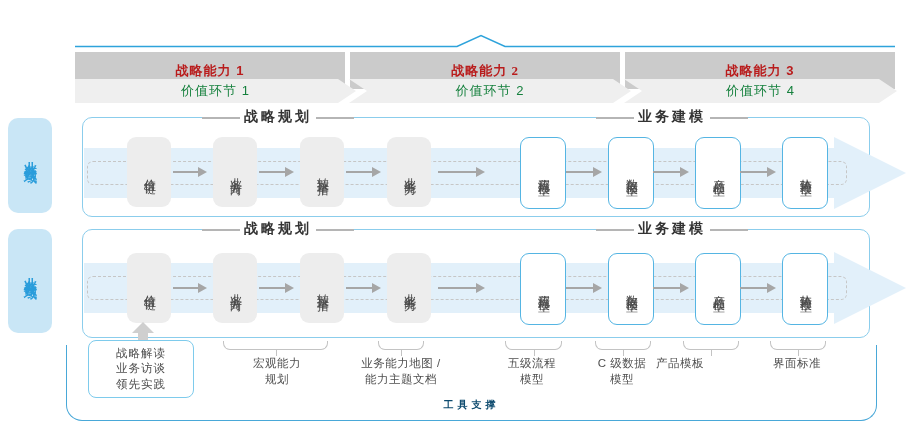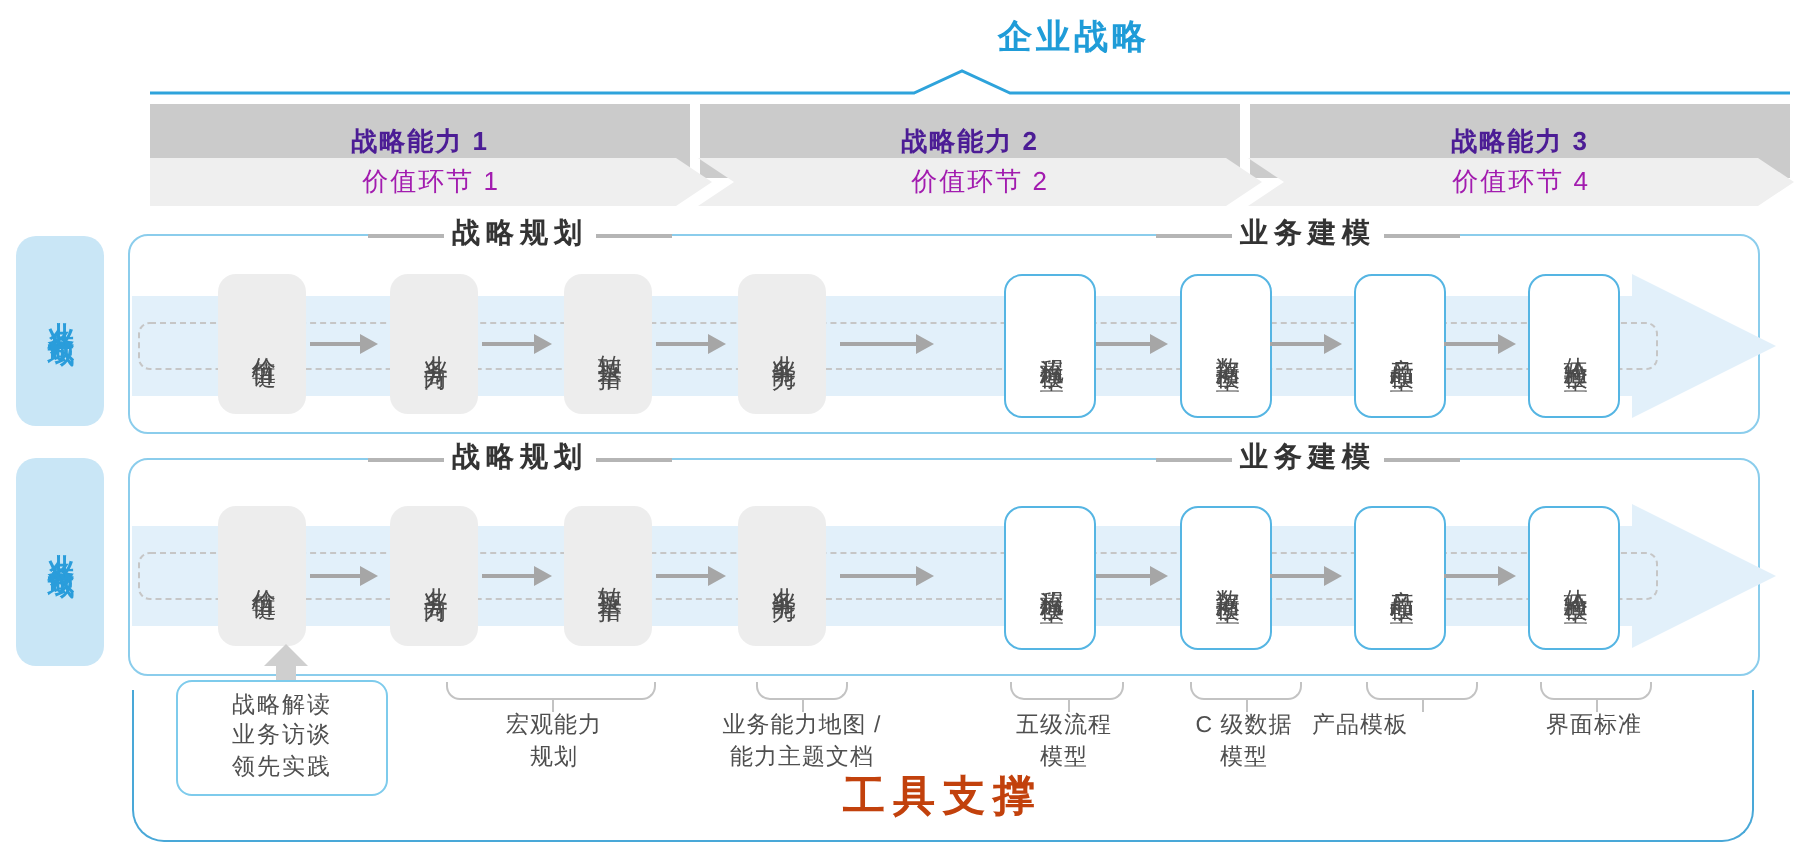--- a/index.html
+++ b/index.html
@@ -9,42 +9,42 @@
   }
   
   .title{
     position:absolute;top:7px;font-size:17px;font-weight:bold;color:#1f9cd8;
     letter-spacing:2px;transform:translateX(-50%);white-space:nowrap;
   }
   .t-vision{left:420px;} .t-strategy{left:537px;}
   .deco-svg{position:absolute;left:0;top:0;}
   
   .cap-bar{
-    position:absolute;top:52px;height:37px;background:#cbcbcb;color:#4c1d95;
+    position:absolute;top:52px;height:37px;background:#cbcbcb;color:#b91c1c;
     font-size:13px;font-weight:bold;display:flex;align-items:center;justify-content:center;
     letter-spacing:1px;
   }
-  .cb1{left:75px;width:270px;} .cb2{left:350px;width:270px;} .cb3{left:625px;width:270px;}
+  .cb1{left:75px;width:270px;} .cb2{left:350px;width:270px;font-family:Liberation Serif, serif;} .cb3{left:625px;width:270px;}
   
   .chev{
-    position:absolute;top:79px;height:24px;background:#efefef;color:#a21caf;
+    position:absolute;top:79px;height:24px;background:#efefef;color:#15803d;
     font-size:13px;display:flex;align-items:center;justify-content:center;letter-spacing:1px;
   }
   .chev-first{clip-path:polygon(0 0,calc(100% - 18px) 0,100% 50%,calc(100% - 18px) 100%,0 100%);}
   .chev-mid{clip-path:polygon(0 0,calc(100% - 18px) 0,100% 50%,calc(100% - 18px) 100%,0 100%,18px 50%);}
   .cv1{left:75px;width:281px;} .cv2{left:349px;width:282px;} .cv3{left:624px;width:273px;}
   
   .domain{
     position:absolute;left:8px;width:44px;background:#c9e6f6;border-radius:10px;
     color:#2a9ddb;font-weight:bold;font-size:13px;writing-mode:vertical-rl;
     letter-spacing:3px;display:flex;align-items:center;justify-content:center;
   }
   .d1{top:118px;height:95px;} .d2{top:229px;height:104px;}
   
-  .row{position:absolute;left:64px;width:786px;border:1px solid #8bcdec;border-radius:10px;background:transparent;padding-left:28px;}
+  .row{position:absolute;left:82px;width:786px;border:1px solid #8bcdec;border-radius:10px;background:transparent;}
   .row1{top:117px;height:98px;} .row2{top:229px;height:107px;}
   .rowhead{
     position:absolute;top:-10px;transform:translateX(-50%);background:#fff;
     padding:0 12px;font-size:14px;font-weight:bold;color:#333;letter-spacing:3px;white-space:nowrap;
   }
   .rowhead::before,.rowhead::after{content:'';position:absolute;top:9px;width:38px;border-top:2px solid #b5b5b5;}
   .rowhead::before{left:-30px;} .rowhead::after{right:-30px;}
   .rh-plan{left:195px;} .rh-model{left:589px;}
   .band{
     position:absolute;left:1px;width:822px;height:72px;background:#e2f0fa;
@@ -93,28 +93,27 @@
     text-align:center;line-height:1.4;white-space:pre-line;letter-spacing:0.5px;
   }
   .a1{left:277px;} .a2{left:401px;} .a3{left:532px;} .a4{left:622px;} .a5{left:680px;} .a6{left:797px;font-family:Liberation Serif, serif;}
   
   .tool{
     position:absolute;left:66px;top:345px;width:809px;height:75px;
     border-left:1px solid #49a8d8;border-right:1px solid #49a8d8;border-bottom:1px solid #49a8d8;
     border-radius:0 0 16px 16px;
   }
   .tool-label{position:absolute;left:0;right:0;bottom:8px;text-align:center;
-    font-size:21px;font-weight:bold;color:#c2410c;letter-spacing:4px;}
+    font-size:10px;font-weight:bold;color:#0c4a6e;letter-spacing:4px;}
 </style>
 </head>
 <body>
 
 <div id="stage">
 
-  <div class="title t-strategy">企业战略</div>
 
   <svg class="deco-svg" width="910" height="60">
     <path d="M75 46.5 H457 L481 35.5 L505 46.5 H895" fill="none" stroke="#2ea3db" stroke-width="1.5"></path>
   </svg>
 
   <div class="cap-bar cb1">战略能力 1</div>
   <div class="cap-bar cb2">战略能力 2</div>
   <div class="cap-bar cb3">战略能力 3</div>
 
   <div class="chev chev-first cv1">价值环节 1</div>

